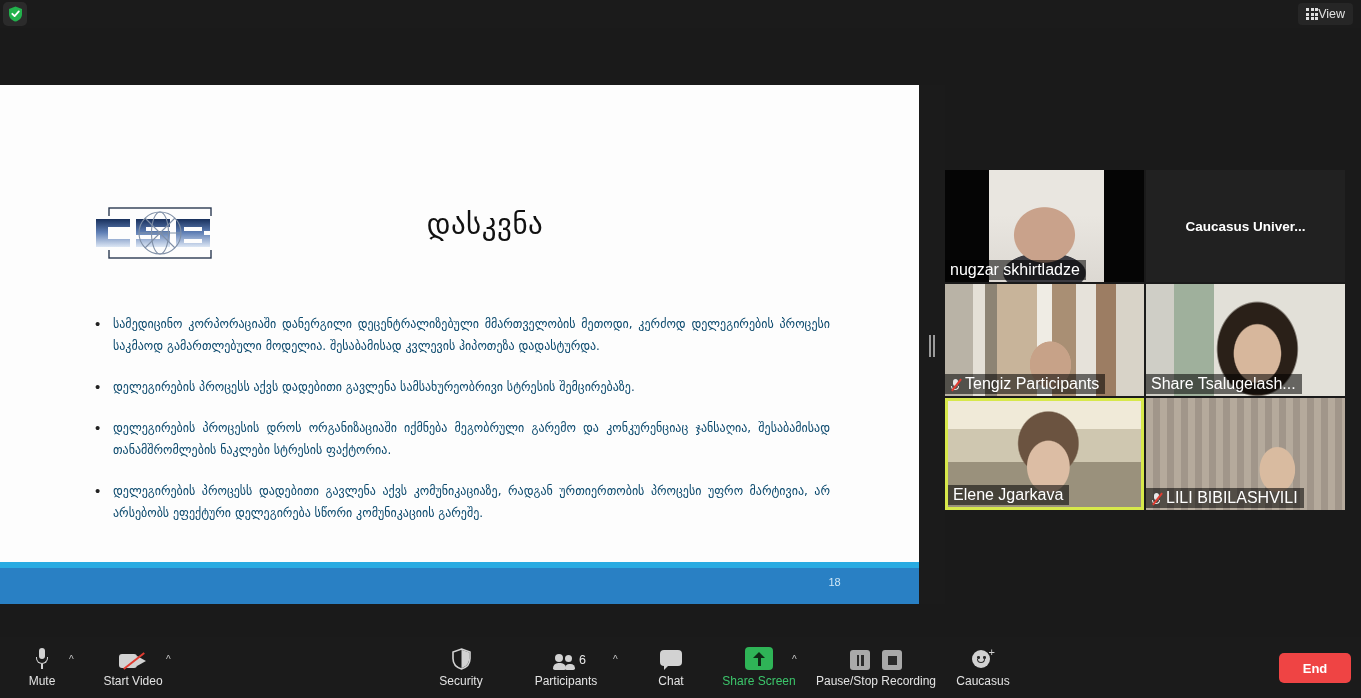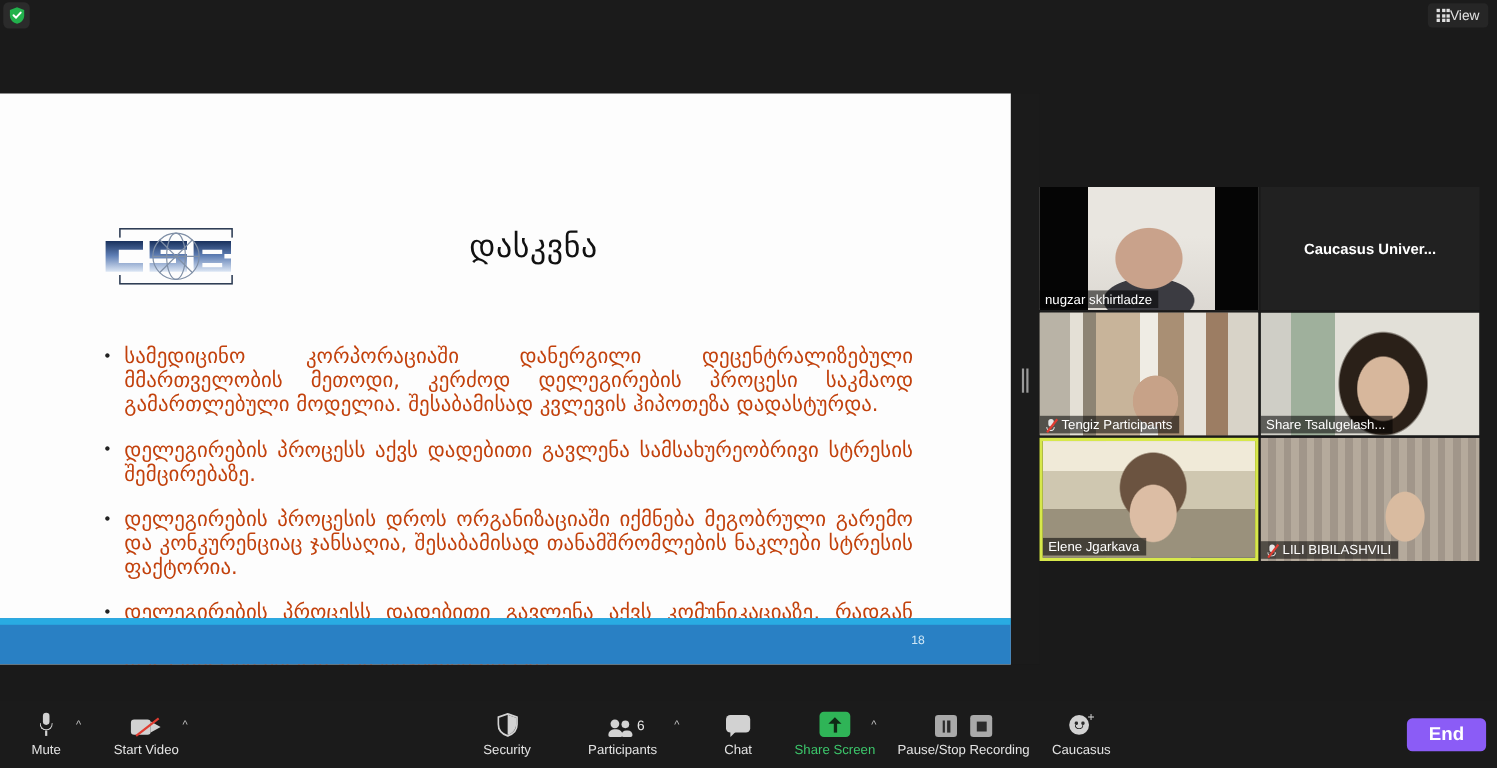--- a/index.html
+++ b/index.html
@@ -136,23 +136,23 @@
     width: 18px;
     flex: 0 0 18px;
     font-size: 15px;
     line-height: 22px;
     color: #222;
     text-align: left;
   }
   .bullet-text {
     flex: 1;
     font-family: "DejaVu Sans", sans-serif;
-    font-size: 19px;
+    font-size: 12px;
     line-height: 22px;
-    color: #c2410c;
+    color: #0c4a6e;
     text-align: justify;
     text-justify: inter-word;
   }
   #slide-footer {
     position: absolute;
     left: 0; bottom: 0;
     width: 919px; height: 42px;
     background: #2980c4;
   }
   #slide-footer-stripe {
@@ -208,21 +208,21 @@
   }
   .tile.speaking { border: 3px solid #d7e84b; }
   .tile-name {
     position: absolute;
     left: 0; bottom: 2px;
     display: flex;
     align-items: center;
     gap: 4px;
     padding: 1px 6px 1px 5px;
     background: rgba(0,0,0,0.55);
-    font-size: 12px;
+    font-size: 16px;
     color: #fff;
     white-space: nowrap;
     max-width: 195px;
     overflow: hidden;
   }
   .tile-center-name {
     position: absolute;
     left: 0; top: 0;
     width: 100%; height: 100%;
     display: flex; align-items: center; justify-content: center;
@@ -501,24 +501,24 @@
   }
   .reactions-icon .plus {
     position: absolute; right: -1px; top: 0;
     font-size: 11px; line-height: 9px;
     color: #d2d2d2;
   }
   #end-button {
     position: absolute;
     right: 10px; top: 16px;
     width: 72px; height: 30px;
-    background: #8b5cf6;
+    background: #ef4444;
     border-radius: 5px;
     display: flex; align-items: center; justify-content: center;
-    font-size: 17px;
+    font-size: 13px;
     font-weight: bold;
     color: #ffffff;
     border: none;
     font-family: "Liberation Sans", sans-serif;
   }
 </style>
 </head>
 <body>
 
 <div id="top-bar">

